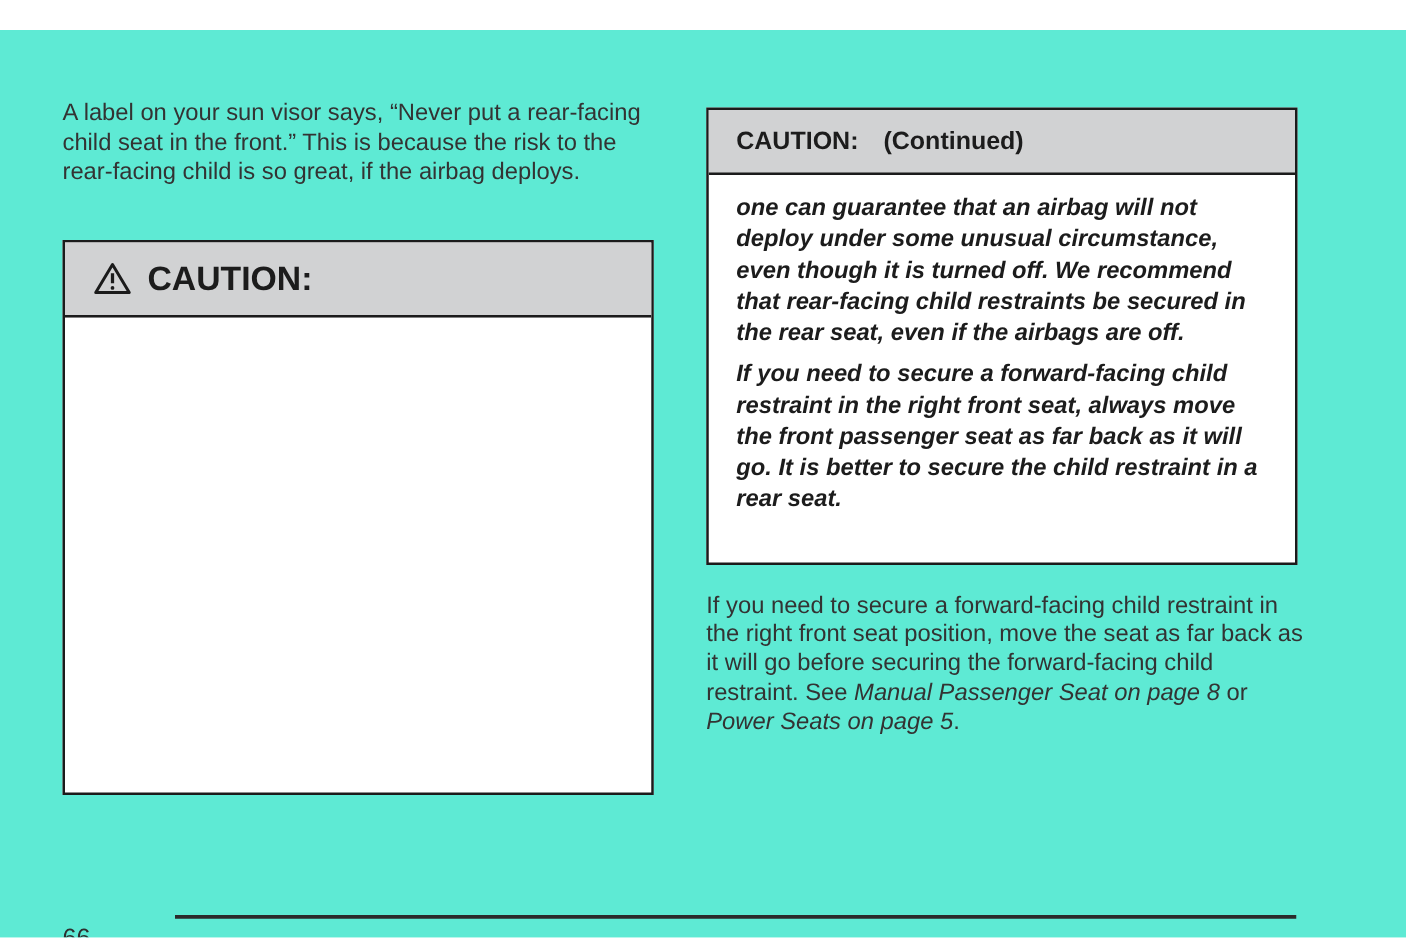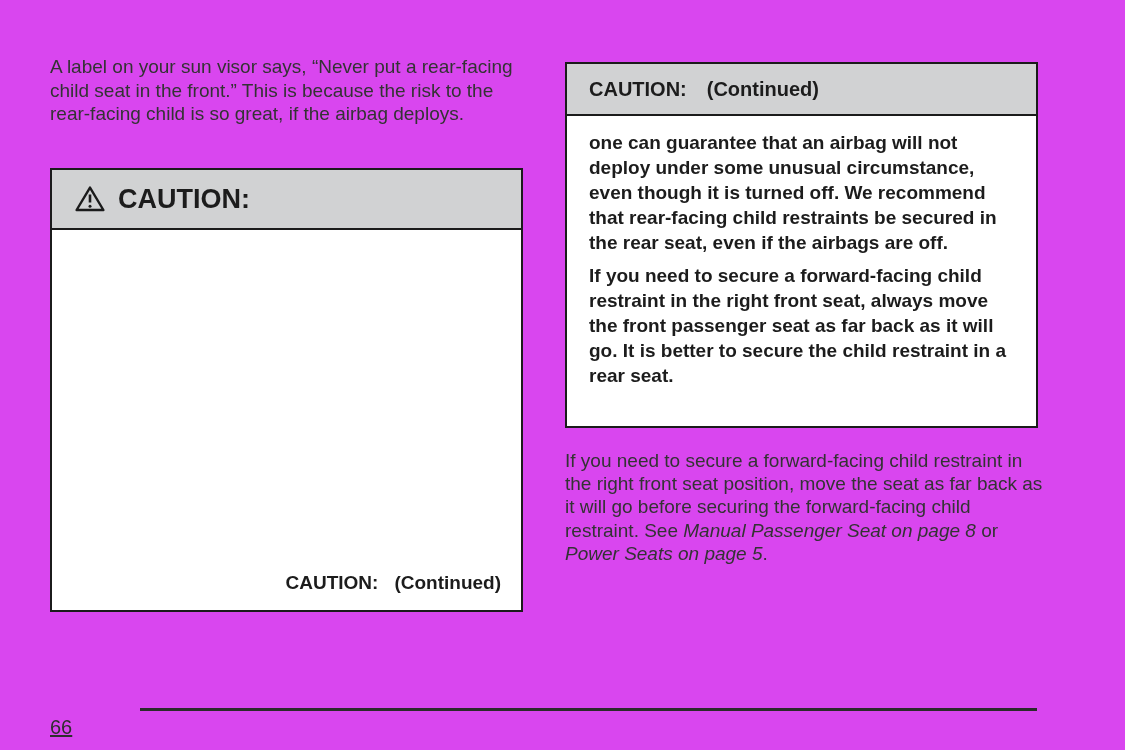--- a/index.html
+++ b/index.html
@@ -2,21 +2,21 @@
 <html><head>
 <meta charset="utf-8">
 <style>
   * { margin: 0; padding: 0; box-sizing: border-box; }
   html, body { width: 1125px; height: 750px; background: #ffffff; }
   body {
     font-family: "Liberation Sans", sans-serif;
     color: #2e2e2e;
     position: relative;
   }
-  .page { position: absolute; inset: 0; background: #d946ef; overflow: hidden; }
+  .page { position: absolute; inset: 0; background: #5eead4; overflow: hidden; margin-top: 24px; }
 
   .intro {
     position: absolute;
     left: 50px; top: 55px;
     width: 482px;
     font-size: 19px;
     line-height: 23.5px;
     color: #333333;
   }
 
@@ -43,21 +43,21 @@
   .warn-icon { display: inline-flex; align-items: center; }
   .warn-icon svg { display: block; }
 
   .cont { margin-left: 20px; }
 
   .box-body {
     position: relative;
     padding: 18px 20px 0 22px;
     height: calc(100% - 60px);
   }
-  .right-box .box-body { padding-top: 14px; height: calc(100% - 52px); }
+  .right-box .box-body { padding-top: 14px; height: calc(100% - 52px); font-style: italic; }
 
   .warn-para {
     font-size: 19px;
     line-height: 25px;
     font-weight: bold;
     color: #1c1c1c;
     margin-bottom: 8px;
   }
 
   .continued-note {
@@ -105,23 +105,20 @@
       <span class="warn-icon">
         <svg width="32" height="28" viewBox="0 0 32 28" aria-hidden="true">
           <path d="M16 2.6 L29.4 25 H2.6 Z" fill="none" stroke="#1b1b1b" stroke-width="2.4" stroke-linejoin="round"></path>
           <line x1="16" y1="9.5" x2="16" y2="17.5" stroke="#1b1b1b" stroke-width="2.6"></line>
           <circle cx="16" cy="21.3" r="1.5" fill="#1b1b1b"></circle>
         </svg>
       </span>
       <span>CAUTION:</span>
     </header>
     <div class="box-body">
-      <div class="continued-note">
-        <span>CAUTION:</span><span class="cont">(Continued)</span>
-      </div>
     </div>
   </section>
 
   <section class="caution-box right-box">
     <header class="box-header">
       <span>CAUTION:</span>
         <span class="cont">(Continued)</span>
     </header>
     <div class="box-body">
       <p class="warn-para">one can guarantee that an airbag will not deploy under some unusual circumstance, even though it is turned off. We recommend that rear-facing child restraints be secured in the rear seat, even if the airbags are off.</p>

